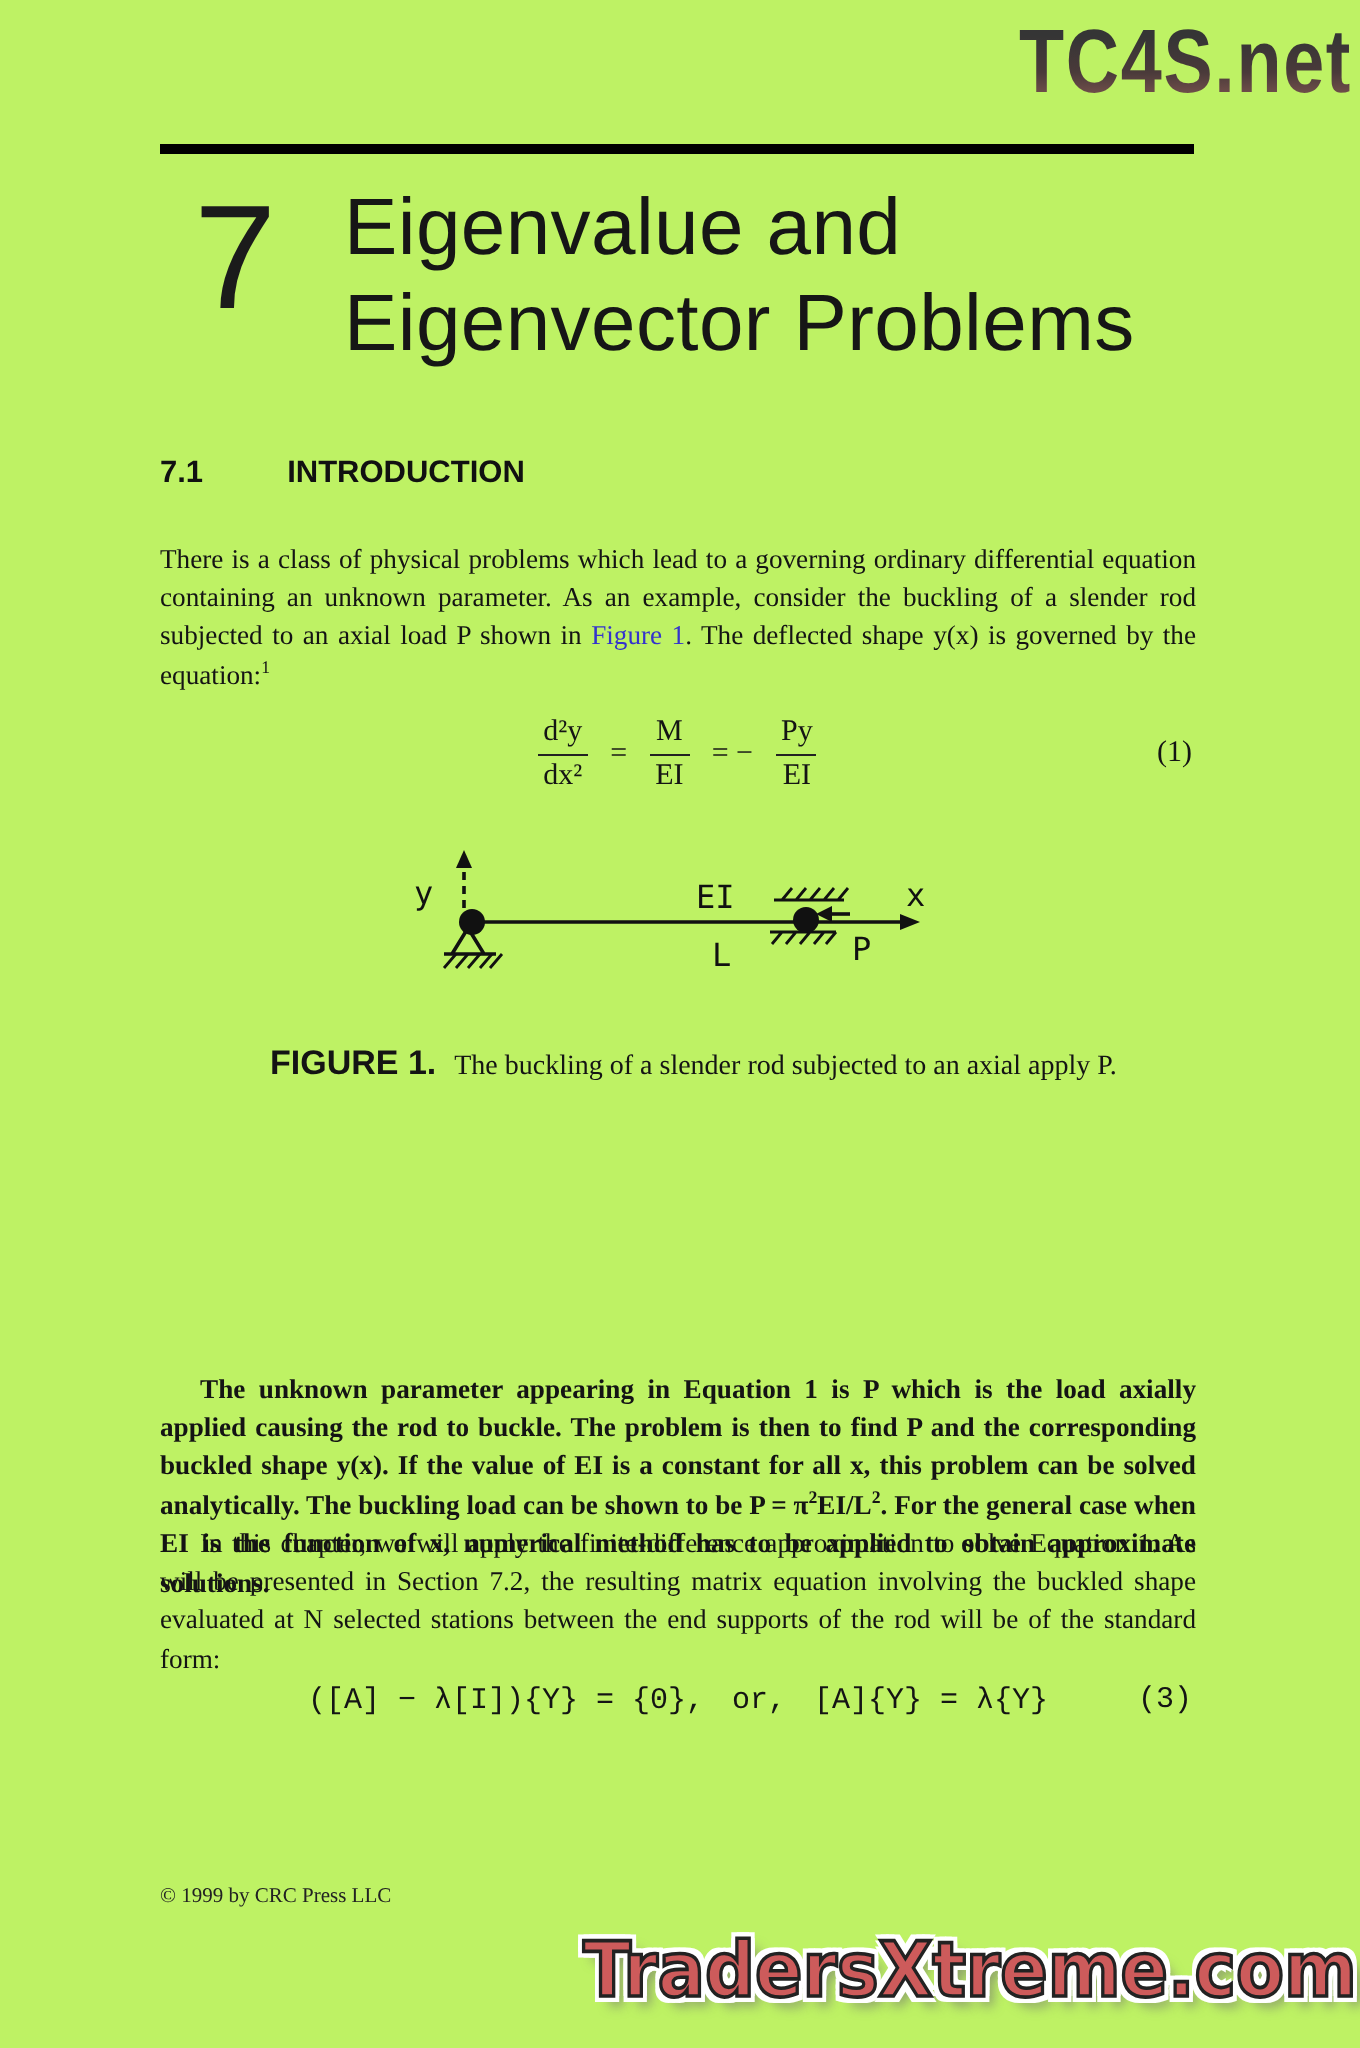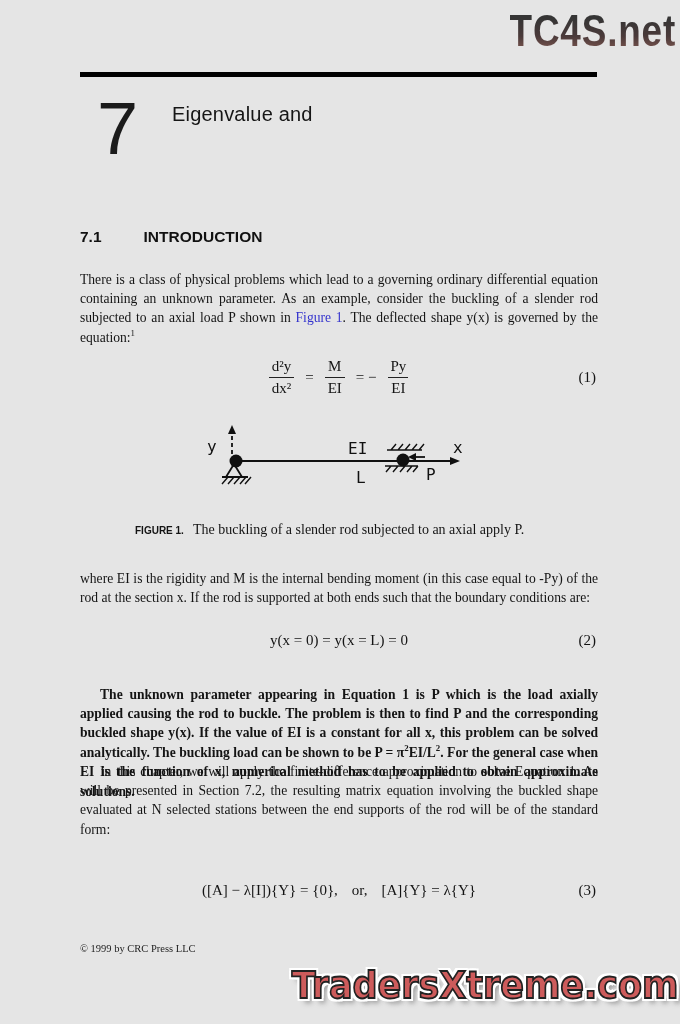--- a/index.html
+++ b/index.html
@@ -1,17 +1,17 @@
 <!DOCTYPE html>
 <html><head>
 <meta charset="utf-8">
 <style>
   html,body{margin:0;padding:0;background:#ffffff;}
   .page{
-    position:relative;width:680px;height:1024px;background:#e5e5e5;
+    position:relative;width:680px;height:1024px;background:#bef264;
     font-family:"Liberation Serif",serif;color:#151515;overflow:hidden;
   }
   
   .wm-top{
     position:absolute;top:5px;right:4px;
     font-family:"Liberation Sans",sans-serif;font-weight:800;font-size:45px;
     letter-spacing:1px;transform:scaleX(0.82);transform-origin:100% 0;
     background:linear-gradient(180deg,#353535 25%,#4a3a3a 60%,#8a5d55 95%);
     -webkit-background-clip:text;background-clip:text;color:transparent;
     z-index:6;
@@ -38,21 +38,21 @@
       5px 5px 6px rgba(110,110,110,0.65);
   }
   
   .chapter-rule{position:absolute;left:80px;top:72px;width:517px;height:5px;background:#000;}
   .chapter-number{
     position:absolute;left:97px;top:92px;
     font-family:"Liberation Sans",sans-serif;font-weight:400;font-size:74px;line-height:1;color:#1b1b1b;
   }
   .chapter-title{
     position:absolute;left:172px;top:90px;
-    font-family:"Liberation Sans",sans-serif;font-weight:400;font-size:20px;line-height:48px;
+    font-family:"Liberation Sans",sans-serif;font-weight:400;font-size:40px;line-height:48px;
     color:#161616;letter-spacing:0.2px;
   }
   .section-heading{
     position:absolute;left:80px;top:228px;
     font-family:"Liberation Sans",sans-serif;font-weight:700;font-size:15.5px;color:#111;
   }
   .section-heading .sec-title{margin-left:14px;padding-left:28px;}
   
   .para{
     position:absolute;left:80px;width:518px;
@@ -60,51 +60,52 @@
   }
   .para.indent{text-indent:20px;}
   #p1{top:256px;} #p2{top:555px;} #p3{top:671px;font-weight:bold;} #p4{top:748px;}
   .fig-link{color:#3433cd;}
   sup.fn{font-size:0.65em;vertical-align:super;line-height:0;}
   
   .eq-row{
     position:absolute;left:80px;width:518px;display:flex;align-items:center;justify-content:center;
     font-size:15px;color:#141414;
   }
-  #eq1{top:352px;height:50px;} #eq2{top:628px;height:24px;} #eq3{top:877px;height:26px;}
+  #eq1{top:352px;height:50px;} #eq2{top:628px;height:24px;} #eq3{top:837px;height:26px;font-family:Liberation Mono, monospace;}
   .eq-number{position:absolute;right:2px;top:50%;transform:translateY(-50%);}
   .frac{display:inline-flex;flex-direction:column;align-items:center;margin:0 6px;line-height:1.25;}
   .frac .den{border-top:1.2px solid #222;padding:1px 3px 0 3px;}
   .frac .num{padding:0 3px 1px 3px;}
   .eq-op{margin:0 5px;}
   .eq-part{margin:0 7px;}
   
   .figure-svg{position:absolute;left:198px;top:423px;z-index:1;}
   .fig-text{font-family:"DejaVu Sans Mono",monospace;font-size:16px;fill:#111;}
   .caption{
     position:absolute;left:135px;top:522px;width:463px;z-index:1;
     font-size:14px;color:#141414;
   }
-  .caption-label{font-family:"Liberation Sans",sans-serif;font-weight:700;font-size:10px;margin-right:9px;}
+  .caption-label{font-family:"Liberation Sans",sans-serif;font-weight:700;font-size:17px;margin-right:9px;}
   
   .footer{
     position:absolute;left:80px;top:943px;font-size:10.5px;color:#222;
   }
 </style>
 </head>
 <body>
 
 <div class="page">
 
   <div class="wm-top">TC4S.net</div>
 
   <div class="chapter-rule"></div>
   <div class="chapter-number">7</div>
   <div class="chapter-title">
     <div>Eigenvalue and</div>
+    <div>Eigenvector Problems</div>
   </div>
 
   <div class="section-heading">
     <span class="sec-num">7.1</span><span class="sec-title">INTRODUCTION</span>
   </div>
 
   <p class="para" id="p1"><span>There is a class of physical problems which lead to a governing ordinary differential equation containing an unknown parameter. As an example, consider the buckling of a slender rod subjected to an axial load P shown in </span><span class="fig-link">Figure 1</span><span>. The deflected shape y(x) is governed by the equation:</span><sup class="fn">1</sup></p>
 
   <div class="eq-row" id="eq1">
     <span class="frac">
@@ -153,26 +154,21 @@
     <text class="fig-text" x="158" y="60">L</text>
     <text class="fig-text" x="255" y="30">x</text>
     <text class="fig-text" x="228" y="57">P</text>
   </svg>
 
 
   <div class="caption">
     <span class="caption-label">FIGURE 1.</span><span>The buckling of a slender rod subjected to an axial apply P.</span>
   </div>
 
-  <p class="para" id="p2">where EI is the rigidity and M is the internal bending moment (in this case equal to -Py) of the rod at the section x. If the rod is supported at both ends such that the boundary conditions are:</p>
 
-  <div class="eq-row" id="eq2">
-    <span>y(x = 0) = y(x = L) = 0</span>
-    <span class="eq-number">(2)</span>
-  </div>
 
   <p class="para indent" id="p3"><span>The unknown parameter appearing in Equation 1 is P which is the load axially applied causing the rod to buckle. The problem is then to find P and the corresponding buckled shape y(x). If the value of EI is a constant for all x, this problem can be solved analytically. The buckling load can be shown to be P = π</span><sup class="fn">2</sup><span>EI/L</span><sup class="fn">2</sup><span>. For the general case when EI is the function of x, numerical method has to be applied to obtain approximate solutions.</span></p>
 
   <p class="para indent" id="p4">In this chapter, we will apply the finite-difference approximation to solve Equation 1. As will be presented in Section 7.2, the resulting matrix equation involving the buckled shape evaluated at N selected stations between the end supports of the rod will be of the standard form:</p>
 
   <div class="eq-row" id="eq3">
     <span class="eq-part">([A] − λ[I]){Y} = {0},</span>
     <span class="eq-part">or,</span>
     <span class="eq-part">[A]{Y} = λ{Y}</span>
     <span class="eq-number">(3)</span>

